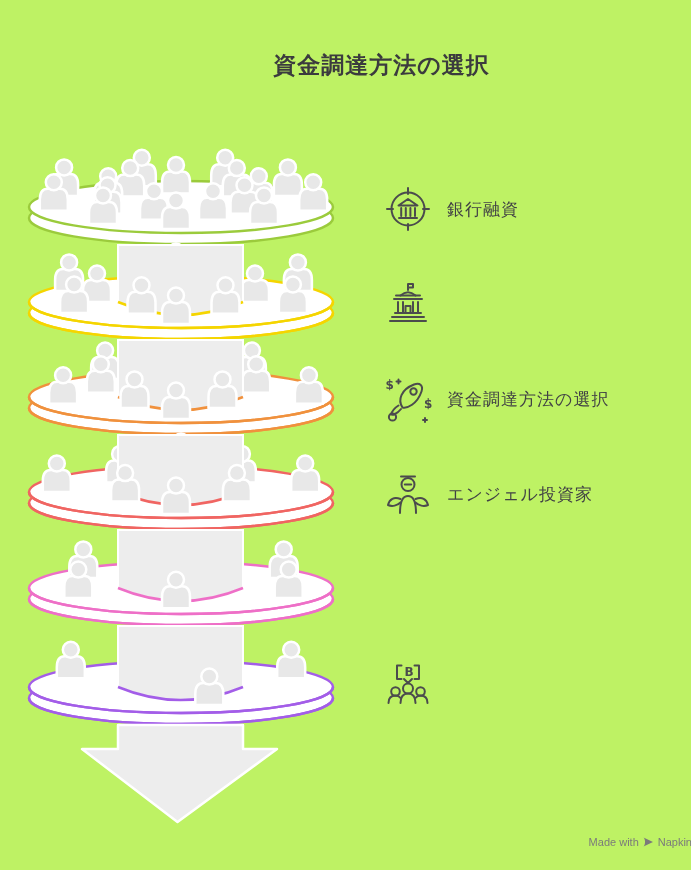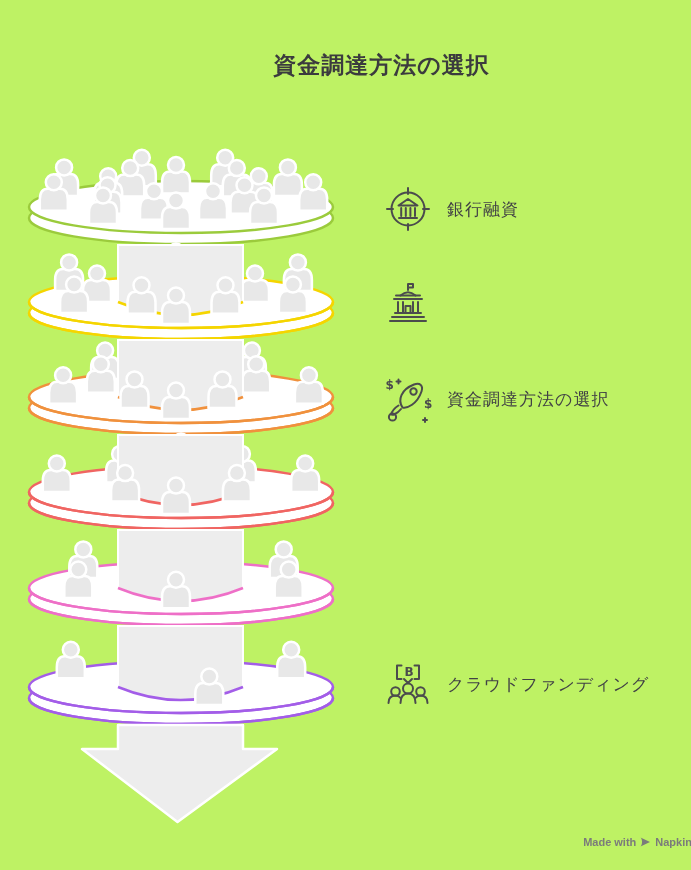--- a/index.html
+++ b/index.html
@@ -20,21 +20,21 @@
   .licon path,.licon circle,.licon rect,.licon line{
     stroke:var(--icon,#4b4b4d);fill:none;stroke-width:2;stroke-linecap:round;stroke-linejoin:round;
   }
   .licon .dotfill{fill:var(--icon,#4b4b4d);stroke:none;}
   .licon text{fill:var(--icon,#4b4b4d);stroke:none;font-weight:bold;font-family:"DejaVu Sans",sans-serif;}
   .legend-label{
     font-size:17px;color:#414145;font-weight:500;letter-spacing:1px;white-space:nowrap;
   }
   .watermark{
     position:absolute;top:836px;right:19px;display:flex;align-items:center;gap:4px;
-    font-size:11px;font-weight:bold;color:#7b7b7b;
+    font-size:11px;font-weight:normal;color:#7b7b7b;
   }
   .watermark svg{display:block;}
 </style>
 </head>
 <body>
 
 <div class="page">
 
   <div class="title">資金調達方法の選択</div>
 
@@ -342,35 +342,45 @@
       <circle cx="29.5" cy="16.5" r="3.2"></circle>
       <path d="M17 34 C13 39 8.5 40.5 7 39.5 C8 36.5 10.5 33 14.5 30.5"></path>
       <circle cx="8.5" cy="42" r="3.6"></circle>
       <path d="M14.5 4.5v4 M12.5 6.5h4 M41 43v4 M39 45h4"></path>
       <text x="1.5" y="14" font-size="12">$</text>
       <text x="40" y="33" font-size="12">$</text>
     </svg>
     <span class="legend-label">資金調達方法の選択</span>
   </div>
 
+  <div class="legend-row" style="top:469px">
+    <svg class="licon" viewBox="0 0 48 48">
+      <path d="M17 6.5h14"></path>
+      <circle cx="24" cy="14.5" r="6.5"></circle>
+      <path d="M20.8 14.5h6.4"></path>
+      <path d="M16 43 C16 30 19 26 24 26 C29 26 32 30 32 43"></path>
+      <path d="M16.5 29 C10 26.5 5.5 29 4 35 C8 37 13.5 35.5 16.5 32.5"></path>
+      <path d="M31.5 29 C38 26.5 42.5 29 44 35 C40 37 34.5 35.5 31.5 32.5"></path>
+    </svg>
+    <span class="legend-label">エンジェル投資家</span>
+  </div>
 
 
   <div class="legend-row" style="top:659px">
     <svg class="licon" viewBox="0 0 48 48">
       <path d="M17.5 5.5h-4.5v13.5h4.5 M30.5 5.5h4.5v13.5h-4.5"></path>
       <text x="20.5" y="16" font-size="12">B</text>
       <path d="M20 19 L24 23 L28 19"></path>
       <circle cx="24" cy="28.5" r="5"></circle>
       <path d="M16.5 43 C16.5 36 19.5 33.5 24 33.5 C28.5 33.5 31.5 36 31.5 43"></path>
       <circle cx="11.5" cy="31.5" r="4.3"></circle>
       <path d="M4.5 43 C4.5 37.5 7.5 35.5 11.5 35.5 C13.8 35.5 15.3 36.3 16.3 37.8"></path>
       <circle cx="36.5" cy="31.5" r="4.3"></circle>
       <path d="M43.5 43 C43.5 37.5 40.5 35.5 36.5 35.5 C34.2 35.5 32.7 36.3 31.7 37.8"></path>
     </svg>
-    <span class="legend-label">クラウドファンディング</span>
   </div>
 
   <div class="watermark">
     <span>Made with</span>
     <svg width="11" height="12" viewBox="0 0 11 12">
       <path d="M0.5 1.5 L10 6 L0.5 10.5 C2.6 8.6 2.6 3.4 0.5 1.5 Z" fill="#7b7b7b"></path>
     </svg>
     <span>Napkin</span>
   </div>
 

